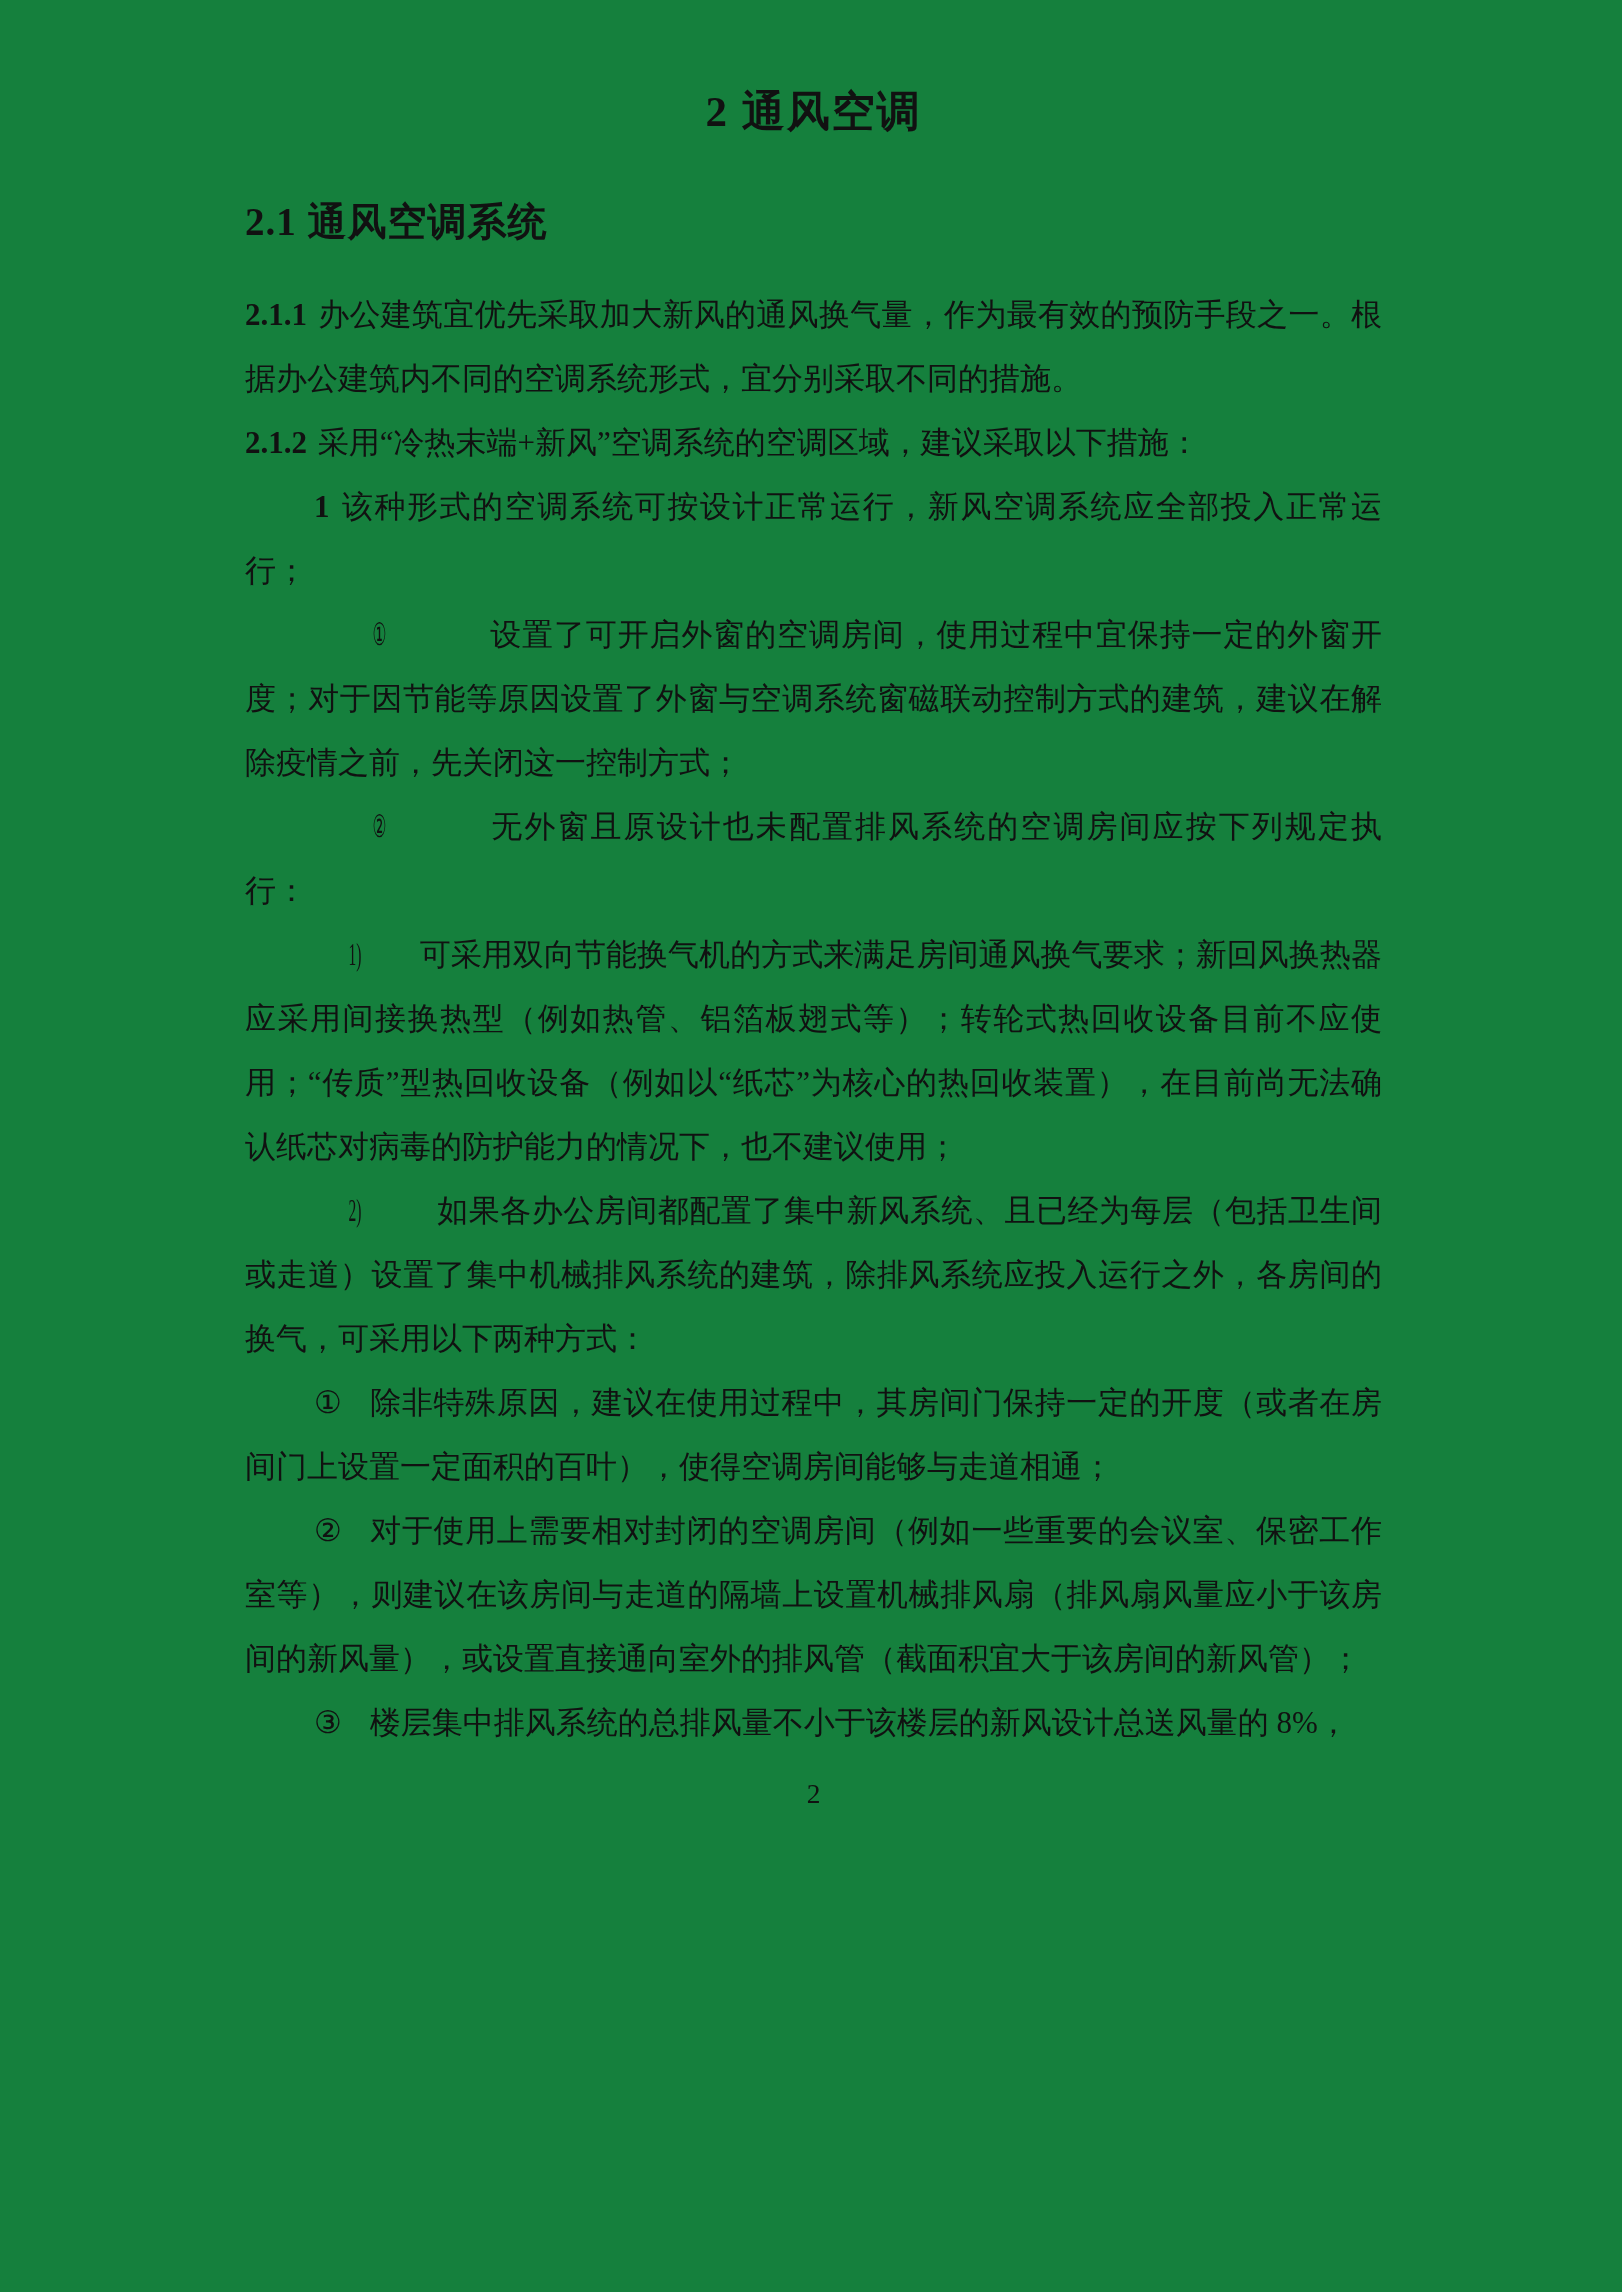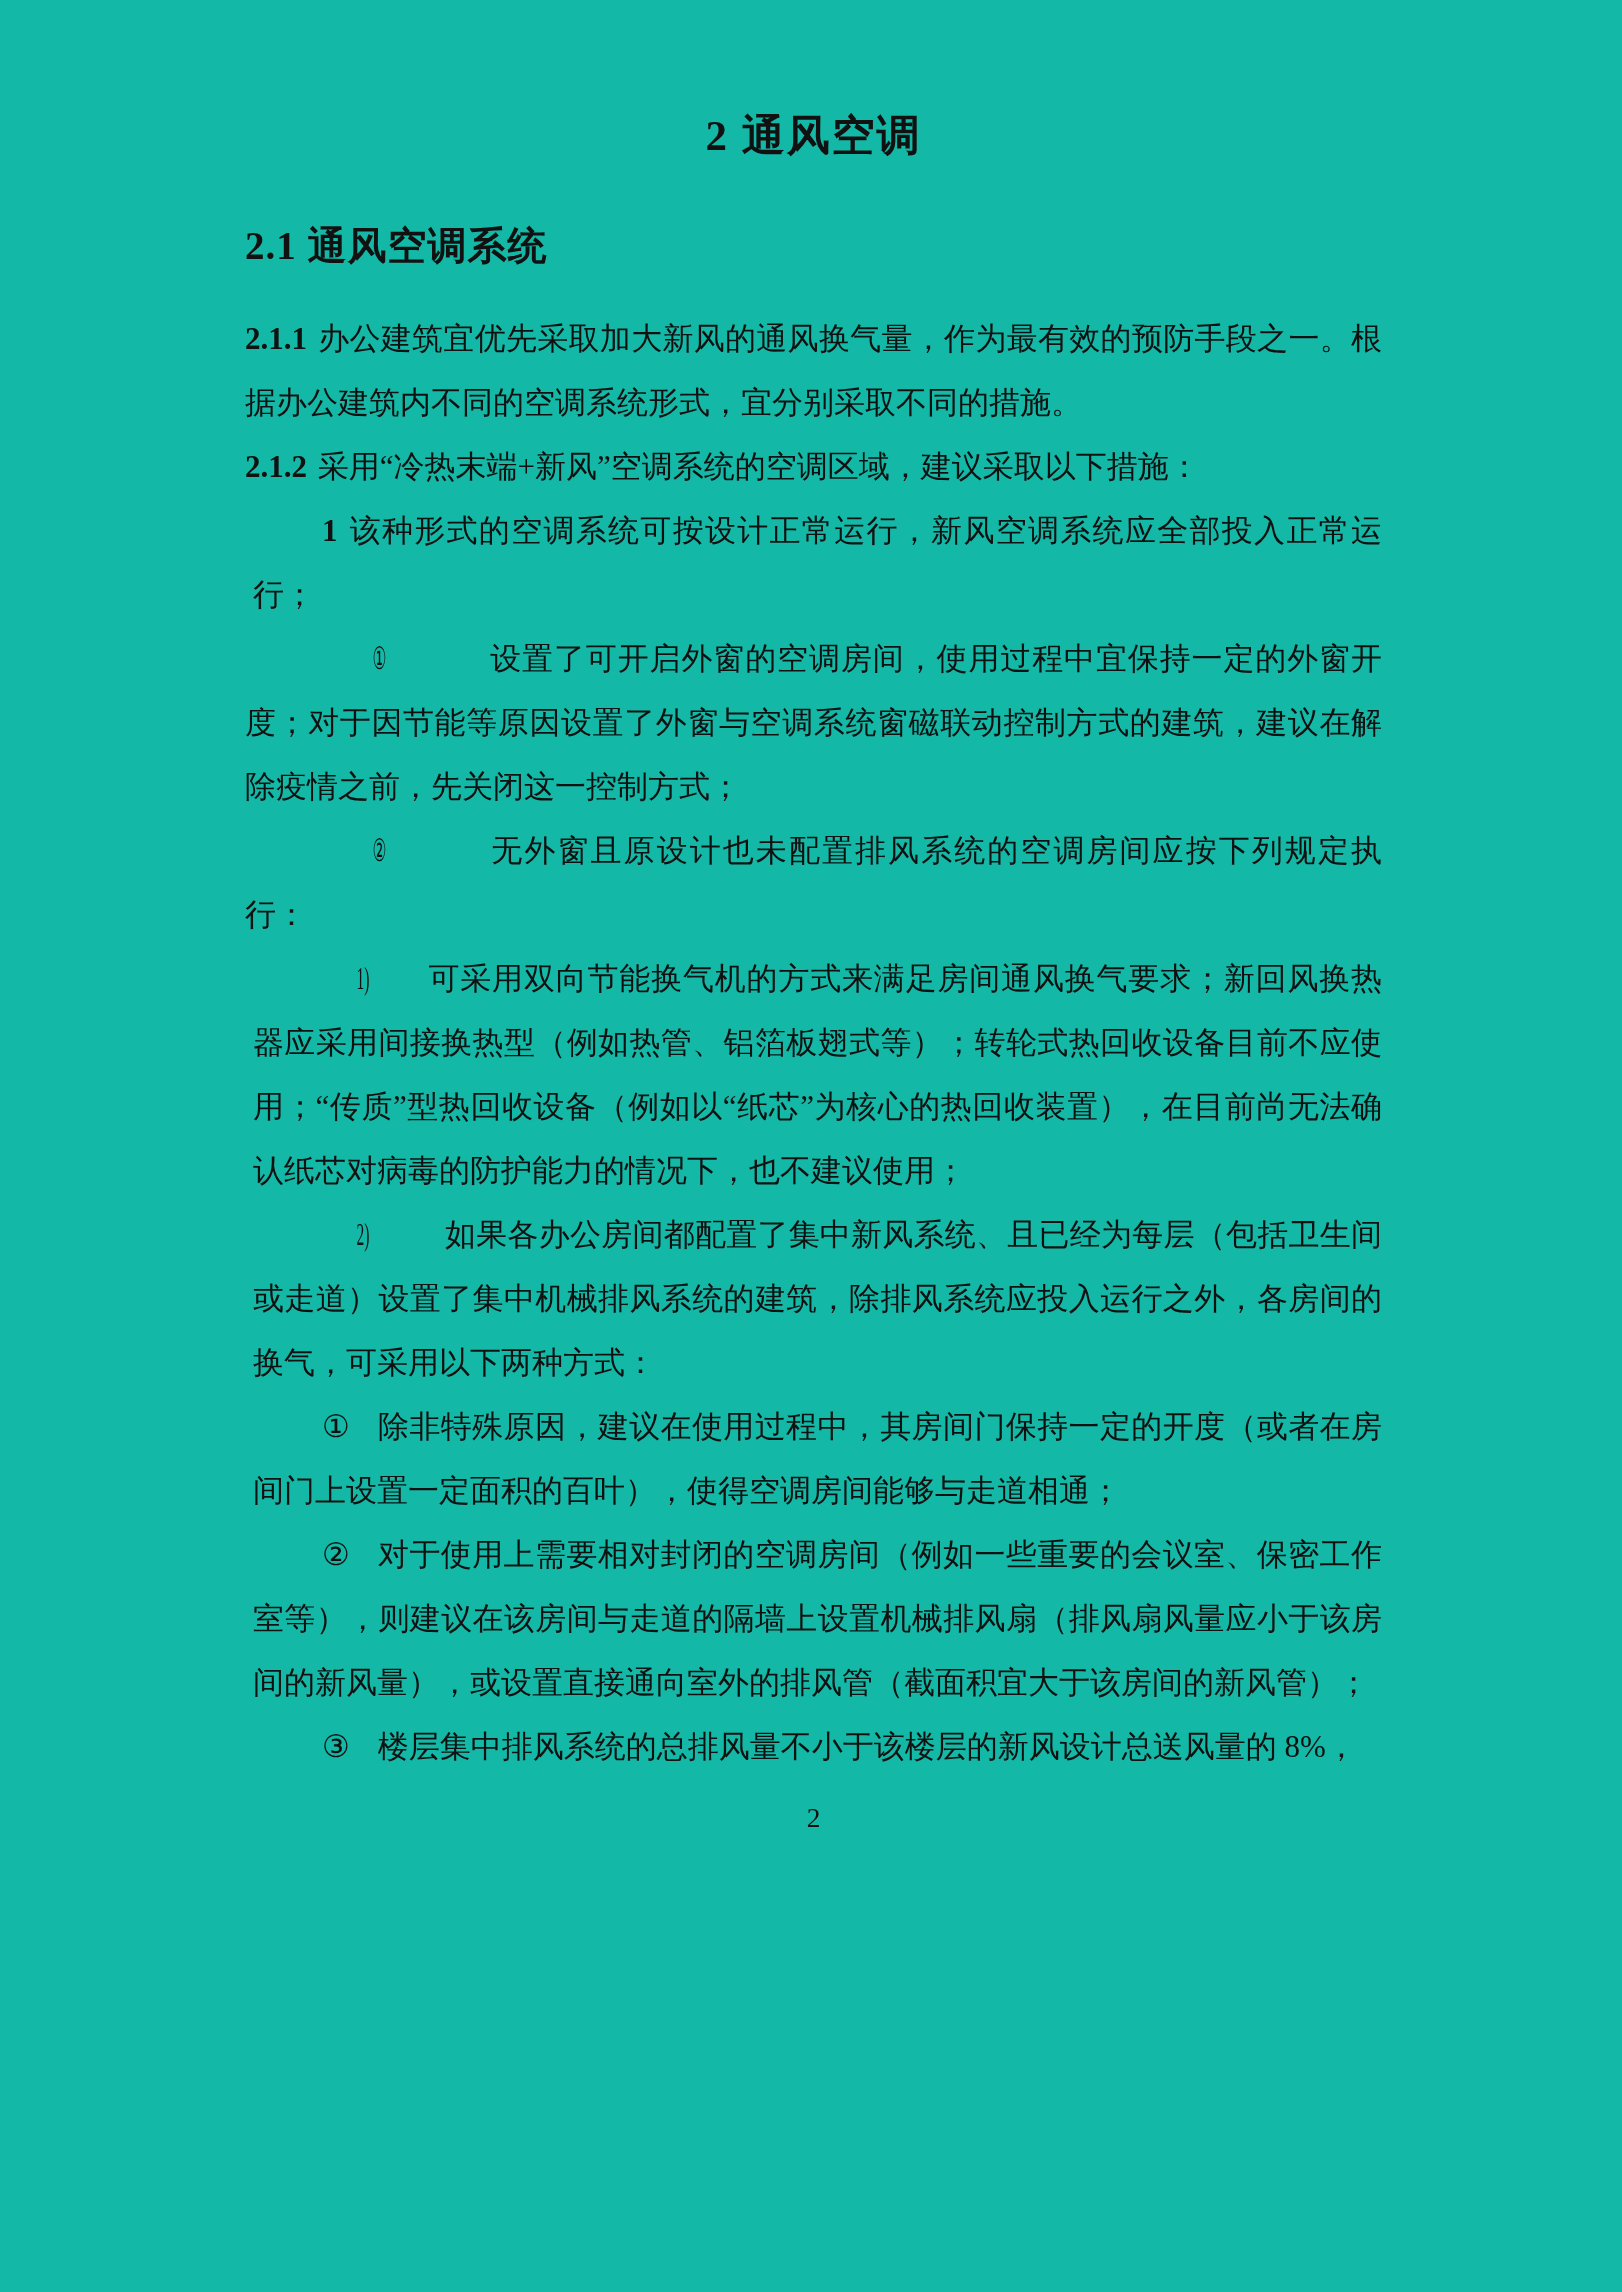--- a/index.html
+++ b/index.html
@@ -5,23 +5,23 @@
   html, body {
     margin: 0;
     padding: 0;
     background: #e8e8e8;
   }
   .page {
     position: relative;
     width: 1622px;
     height: 2293px;
     margin: 0 auto;
-    background: #14b8a6;
+    background: #15803d;
     box-sizing: border-box;
-    padding: 112px 240px 0 245px;
+    padding: 88px 240px 0 245px;
     font-family: "Liberation Serif", "DejaVu Serif", serif;
     color: #111111;
     overflow: hidden;
   }
   h1.doc-title {
     margin: 0;
     font-size: 43px;
     line-height: 47px;
     font-weight: bold;
     text-align: center;
@@ -39,21 +39,21 @@
     margin-top: 40px;
     font-size: 31px;
     line-height: 64px;
   }
   p.para {
     margin: 0;
     padding: 0;
     text-align: justify;
   }
   p.ind0 { text-indent: 0; }
-  p.ind2 { text-indent: 69px; margin-left: 8px; }
+  p.ind2 { text-indent: 69px; }
   p.ind3 { text-indent: 85px; }
   .mk { font-weight: bold; }
   .mk.circ { font-weight: normal; }
   .mk.cond {
     display: inline-block;
     transform: scaleX(0.5);
     transform-origin: 0 60%;
     font-weight: normal;
   }
   .g1 { margin-right: 0.35em; }

